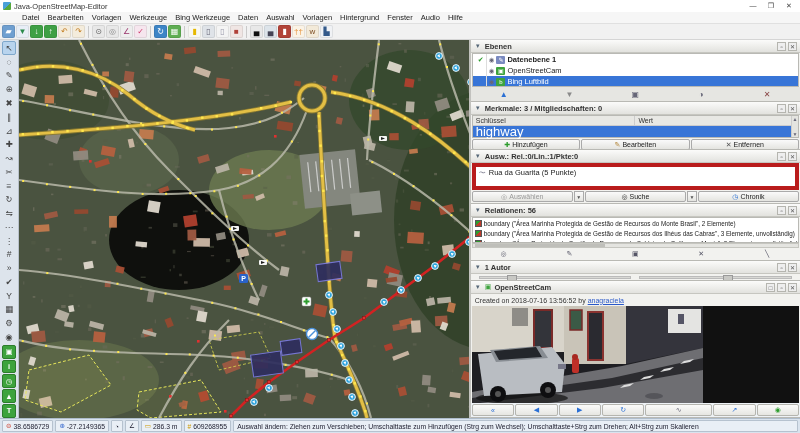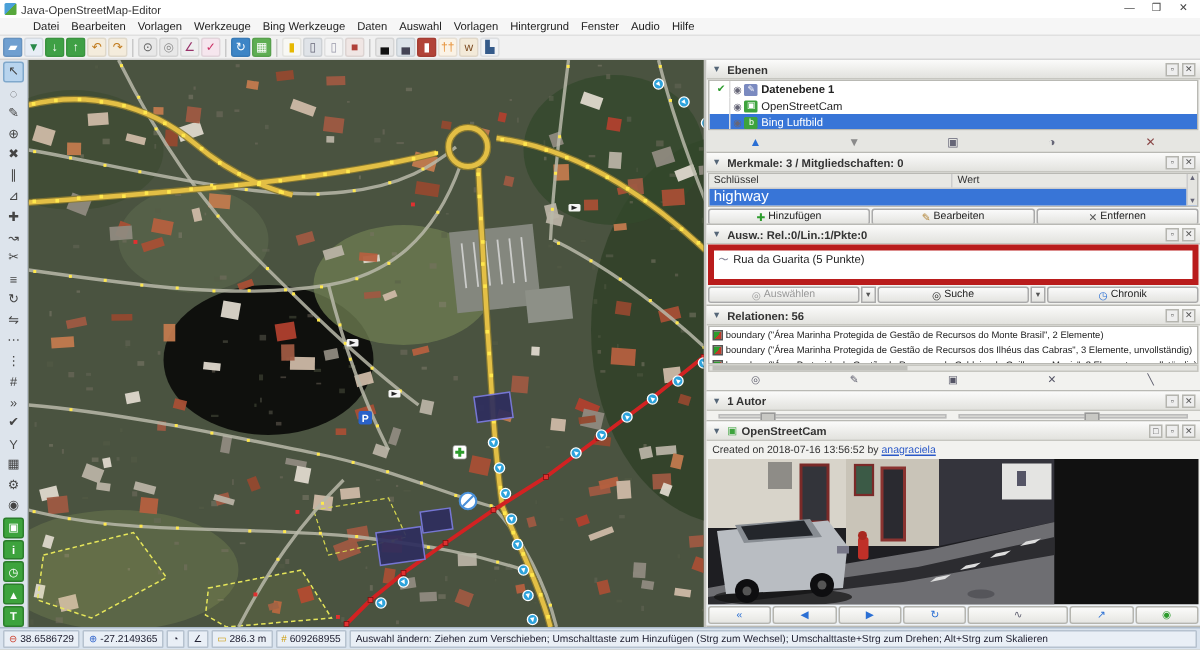--- a/index.html
+++ b/index.html
@@ -58,21 +58,21 @@
   .lrow .lic { width:9px; height:8px; border-radius:1px; font-size:6px; line-height:8px; text-align:center; color:#fff; }
   .lrow.sel { background:#3875d7; color:#fff; }
   .lrow.bold .lname { font-weight:bold; }
   .layertools { height:14px; flex:0 0 14px; display:flex; align-items:center; justify-content:space-around; background:#e6e6e2; }
   .ltbtn { width:26px; height:11px; text-align:center; font-size:8px; line-height:11px; border-radius:2px; }
 
   
   .tagtable { margin:0 1px; background:#fff; border:1px solid #b9b9b4; flex:1; position:relative; }
   .thead { display:flex; height:10px; background:#e8e8e4; border-bottom:1px solid #ccc; font-size:7px; color:#333; }
   .thead span { flex:1; padding-left:3px; border-right:1px solid #ccc; line-height:10px; }
-  .trow { display:flex; height:11px; font-size:10px; }
+  .trow { display:flex; height:11px; font-size:13px; }
   .trow.sel { background:#3875d7; color:#fff; }
   .trow span { flex:1; padding-left:3px; line-height:11px; }
   .vscroll { position:absolute; right:0; top:0; bottom:0; width:7px; background:#e4e4e0; border-left:1px solid #ccc;
     display:flex; flex-direction:column; justify-content:space-between; font-size:5px; text-align:center; color:#667; }
   .btnrow { height:13px; flex:0 0 13px; display:flex; align-items:stretch; gap:1px; padding:1px; }
   .btn { flex:1; background:linear-gradient(#fafafa,#e4e4e0); border:1px solid #aaa; border-radius:2px;
     font-size:7px; display:flex; align-items:center; justify-content:center; gap:2px; white-space:nowrap; }
   .btn .bic { font-size:7px; }
   .btn.disabled { color:#999; }
   .dropbtn { flex:0 0 10px; background:linear-gradient(#fafafa,#e4e4e0); border:1px solid #aaa; font-size:5px;

